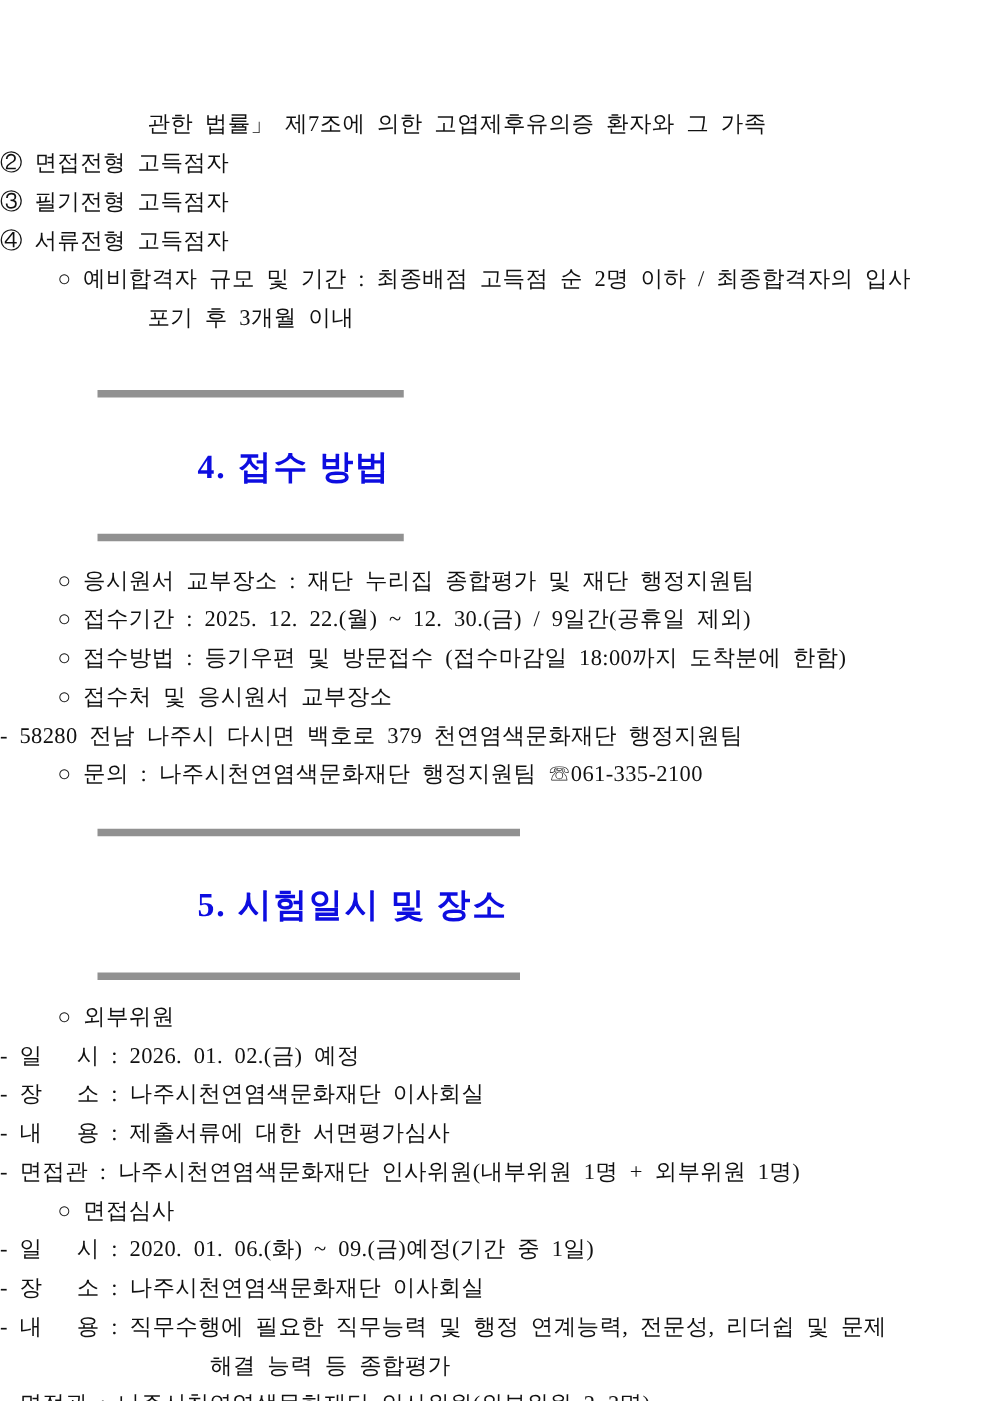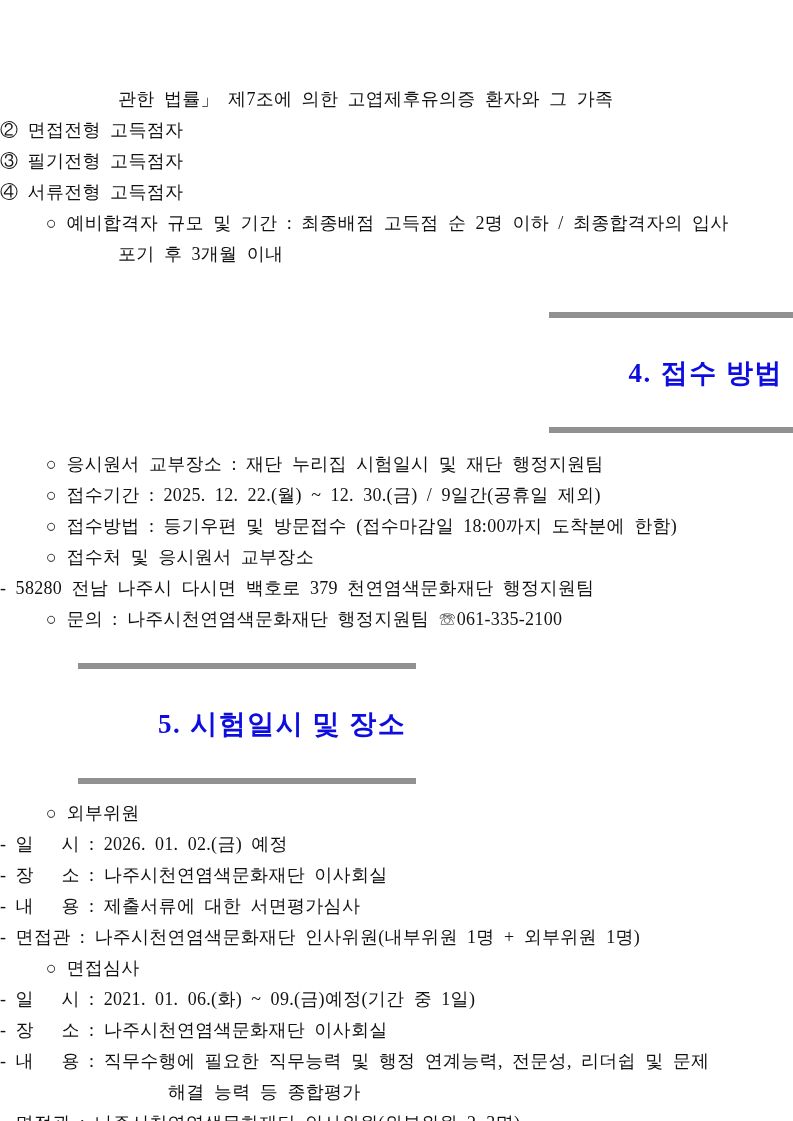--- a/index.html
+++ b/index.html
@@ -41,21 +41,21 @@
     border-bottom: 6px solid #919191;
     padding: 4px 10px 3px 14px;
     color: #0d0de0;
     font-weight: bold;
     font-size: 27px;
     line-height: 34px;
     letter-spacing: 1.5px;
     white-space: pre;
   }
   .section-heading .sec-num { margin-right: 9px; }
-  .heading-wrap-4 { margin-top: 42px; text-align: right; }
+  .heading-wrap-4 { margin-top: 42px; }
   .heading-wrap-5 { margin-top: 28px; }
   .block-b { margin-top: 16px; }
   .block-c { margin-top: 14px; }
 </style>
 </head>
 <body>
 
 <div class="page">
   <div class="content">
 
@@ -68,42 +68,42 @@
       <div class="line indent-cont">포기 후 3개월 이내</div>
     </div>
 
     <div class="heading-wrap-4">
       <div class="section-heading">
         <span class="sec-num">4.</span><span>접수 방법</span>
       </div>
     </div>
 
     <div class="block-b">
-      <div class="line indent-bullet">○ 응시원서 교부장소 : 재단 누리집 시험일시 및 재단 행정지원팀</div>
+      <div class="line indent-bullet">○ 응시원서 교부장소 : 재단 누리집 종합평가 및 재단 행정지원팀</div>
       <div class="line indent-bullet">○ 접수기간 : 2025. 12. 22.(월) ~ 12. 30.(금) / 9일간(공휴일 제외)</div>
       <div class="line indent-bullet">○ 접수방법 : 등기우편 및 방문접수 (접수마감일 18:00까지 도착분에 한함)</div>
       <div class="line indent-bullet">○ 접수처 및 응시원서 교부장소</div>
       <div class="line indent-dash">- 58280 전남 나주시 다시면 백호로 379 천연염색문화재단 행정지원팀</div>
       <div class="line indent-bullet">○ 문의 : 나주시천연염색문화재단 행정지원팀 ☏061-335-2100</div>
     </div>
 
     <div class="heading-wrap-5">
       <div class="section-heading">
         <span class="sec-num">5.</span><span>시험일시 및 장소</span>
       </div>
     </div>
 
     <div class="block-c">
       <div class="line indent-bullet">○ 외부위원</div>
       <div class="line indent-dash">- 일　 시 : 2026. 01. 02.(금) 예정</div>
       <div class="line indent-dash">- 장　 소 : 나주시천연염색문화재단 이사회실</div>
       <div class="line indent-dash">- 내　 용 : 제출서류에 대한 서면평가심사</div>
       <div class="line indent-dash">- 면접관 : 나주시천연염색문화재단 인사위원(내부위원 1명 + 외부위원 1명)</div>
       <div class="line indent-bullet">○ 면접심사</div>
-      <div class="line indent-dash">- 일　 시 : 2021. 01. 06.(화) ~ 09.(금)예정(기간 중 1일)</div>
+      <div class="line indent-dash">- 일　 시 : 2020. 01. 06.(화) ~ 09.(금)예정(기간 중 1일)</div>
       <div class="line indent-dash">- 장　 소 : 나주시천연염색문화재단 이사회실</div>
       <div class="line indent-dash">- 내　 용 : 직무수행에 필요한 직무능력 및 행정 연계능력, 전문성, 리더쉽 및 문제</div>
       <div class="line indent-cont2">해결 능력 등 종합평가</div>
       <div class="line indent-dash">- 면접관 : 나주시천연염색문화재단 인사위원(외부위원 2~3명)</div>
     </div>
 
   </div>
 </div>
 
 </body></html>

